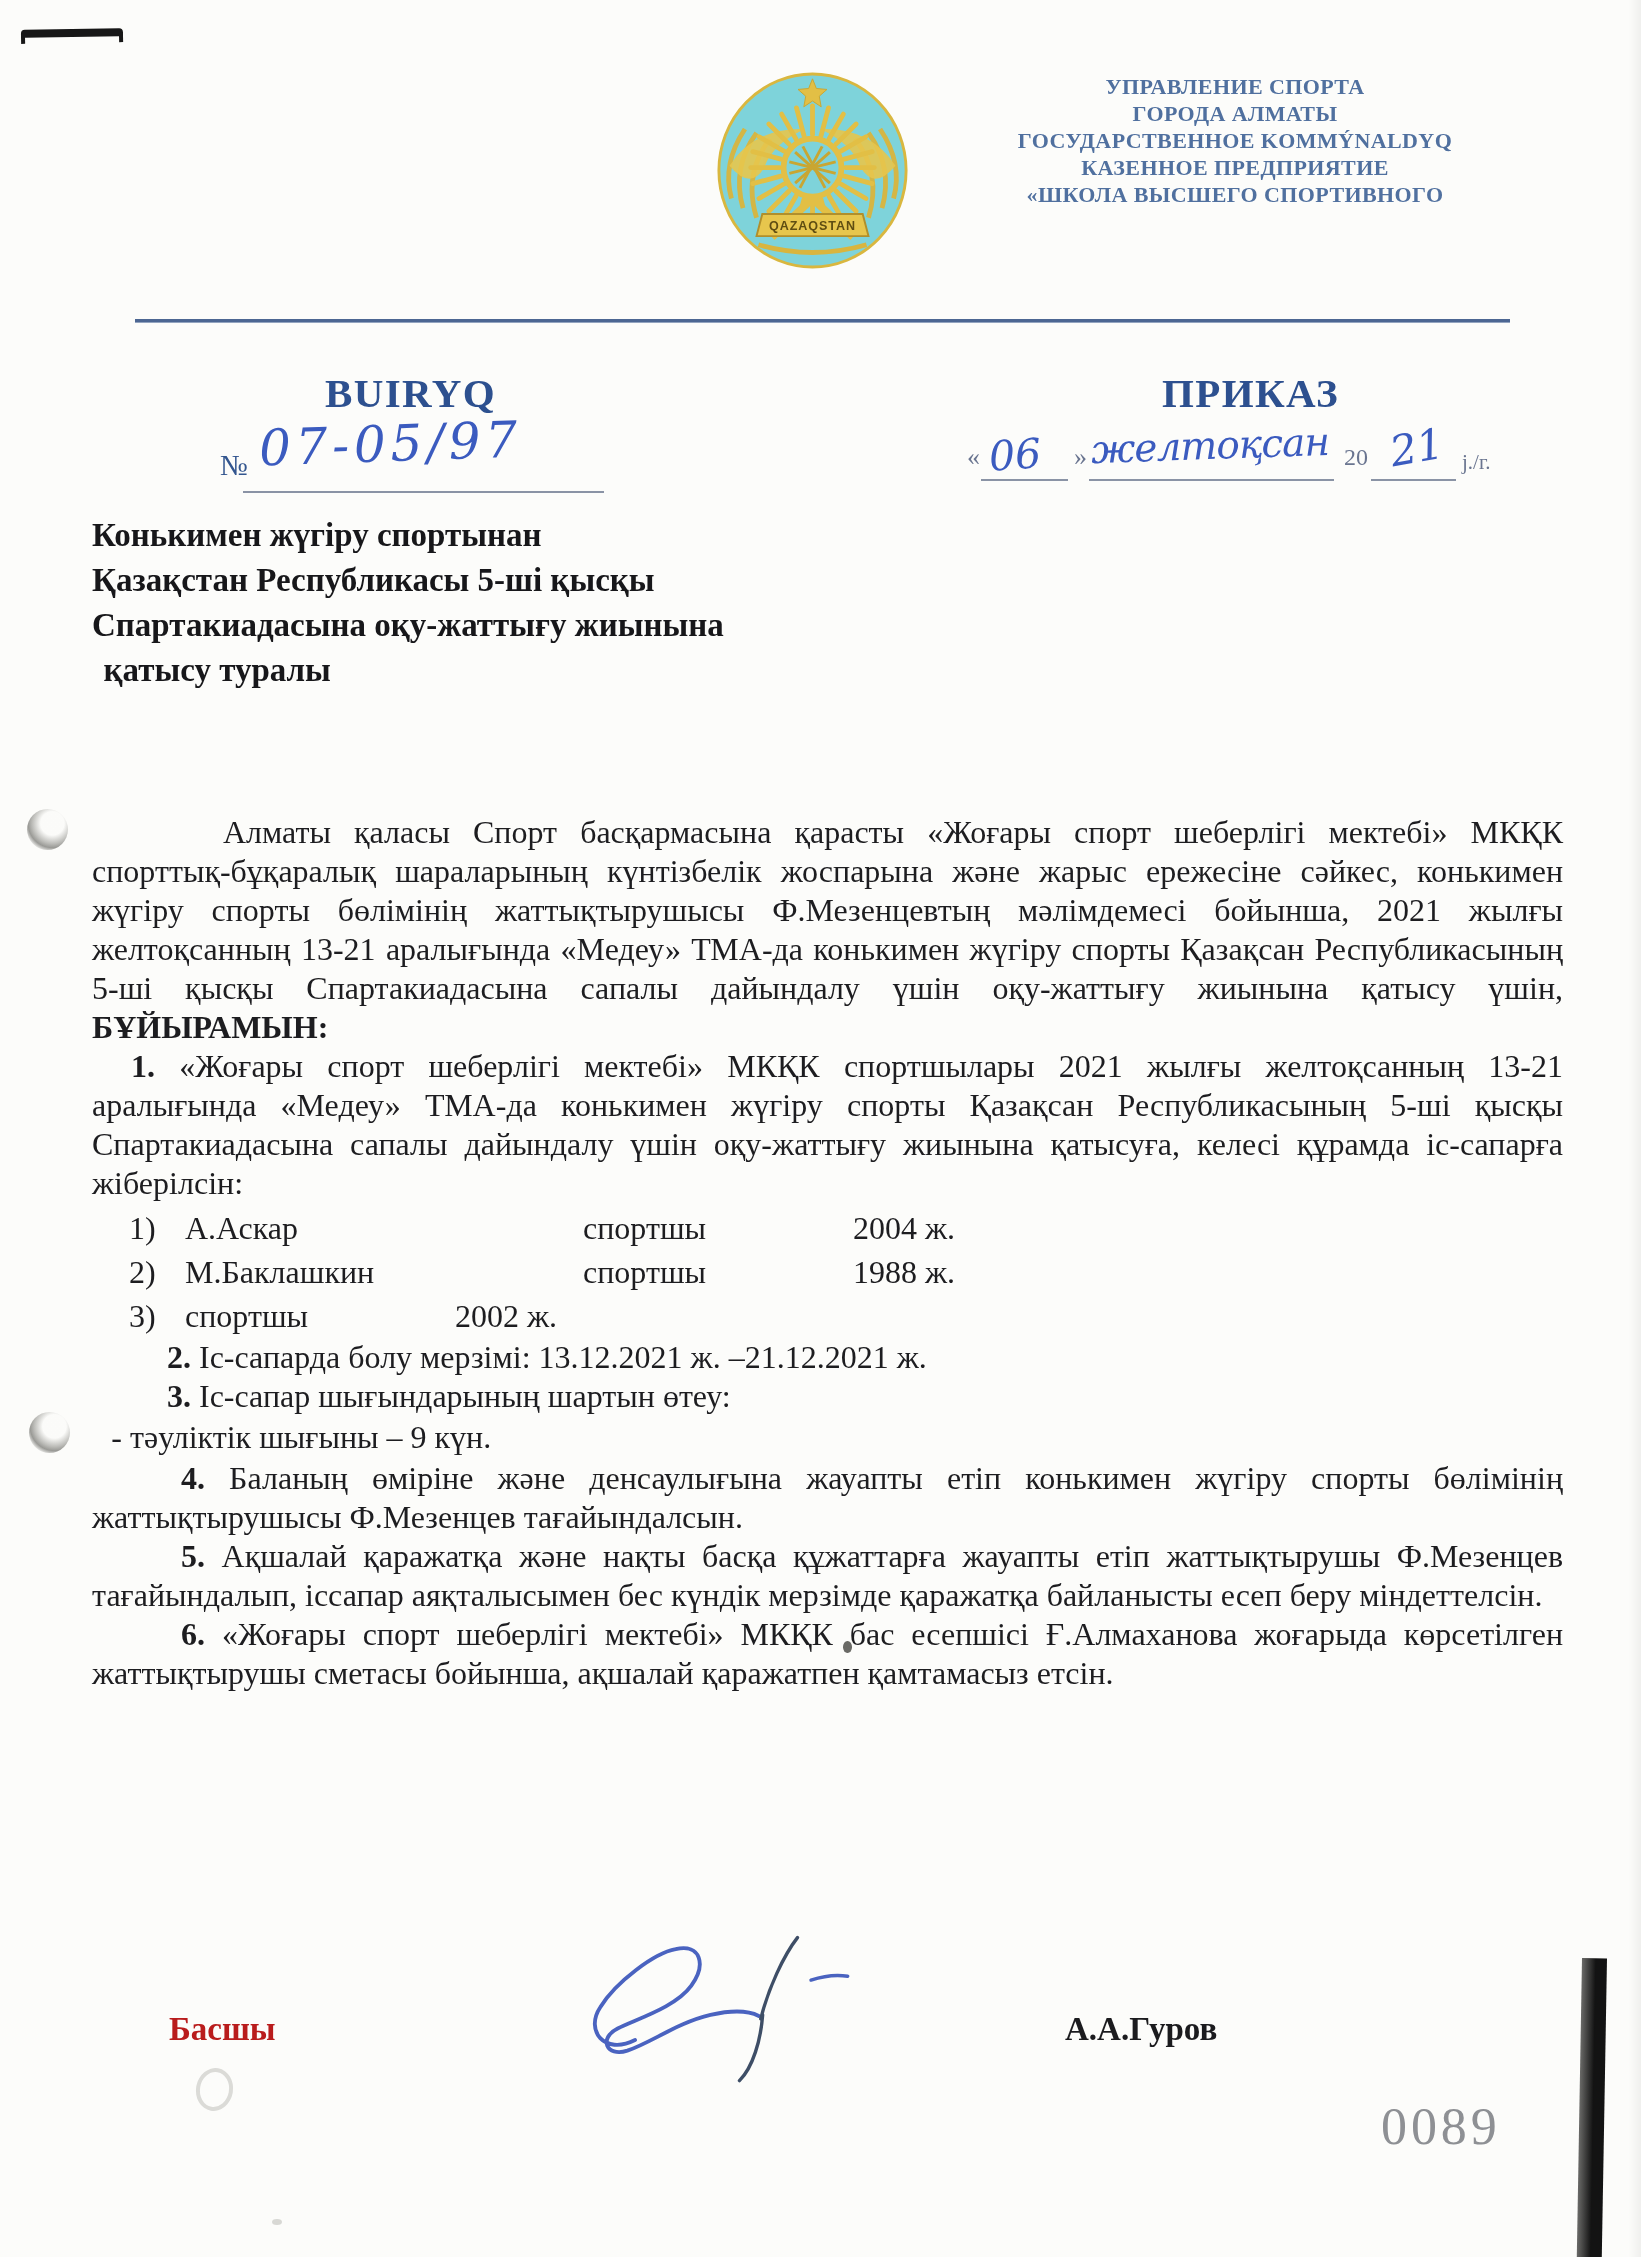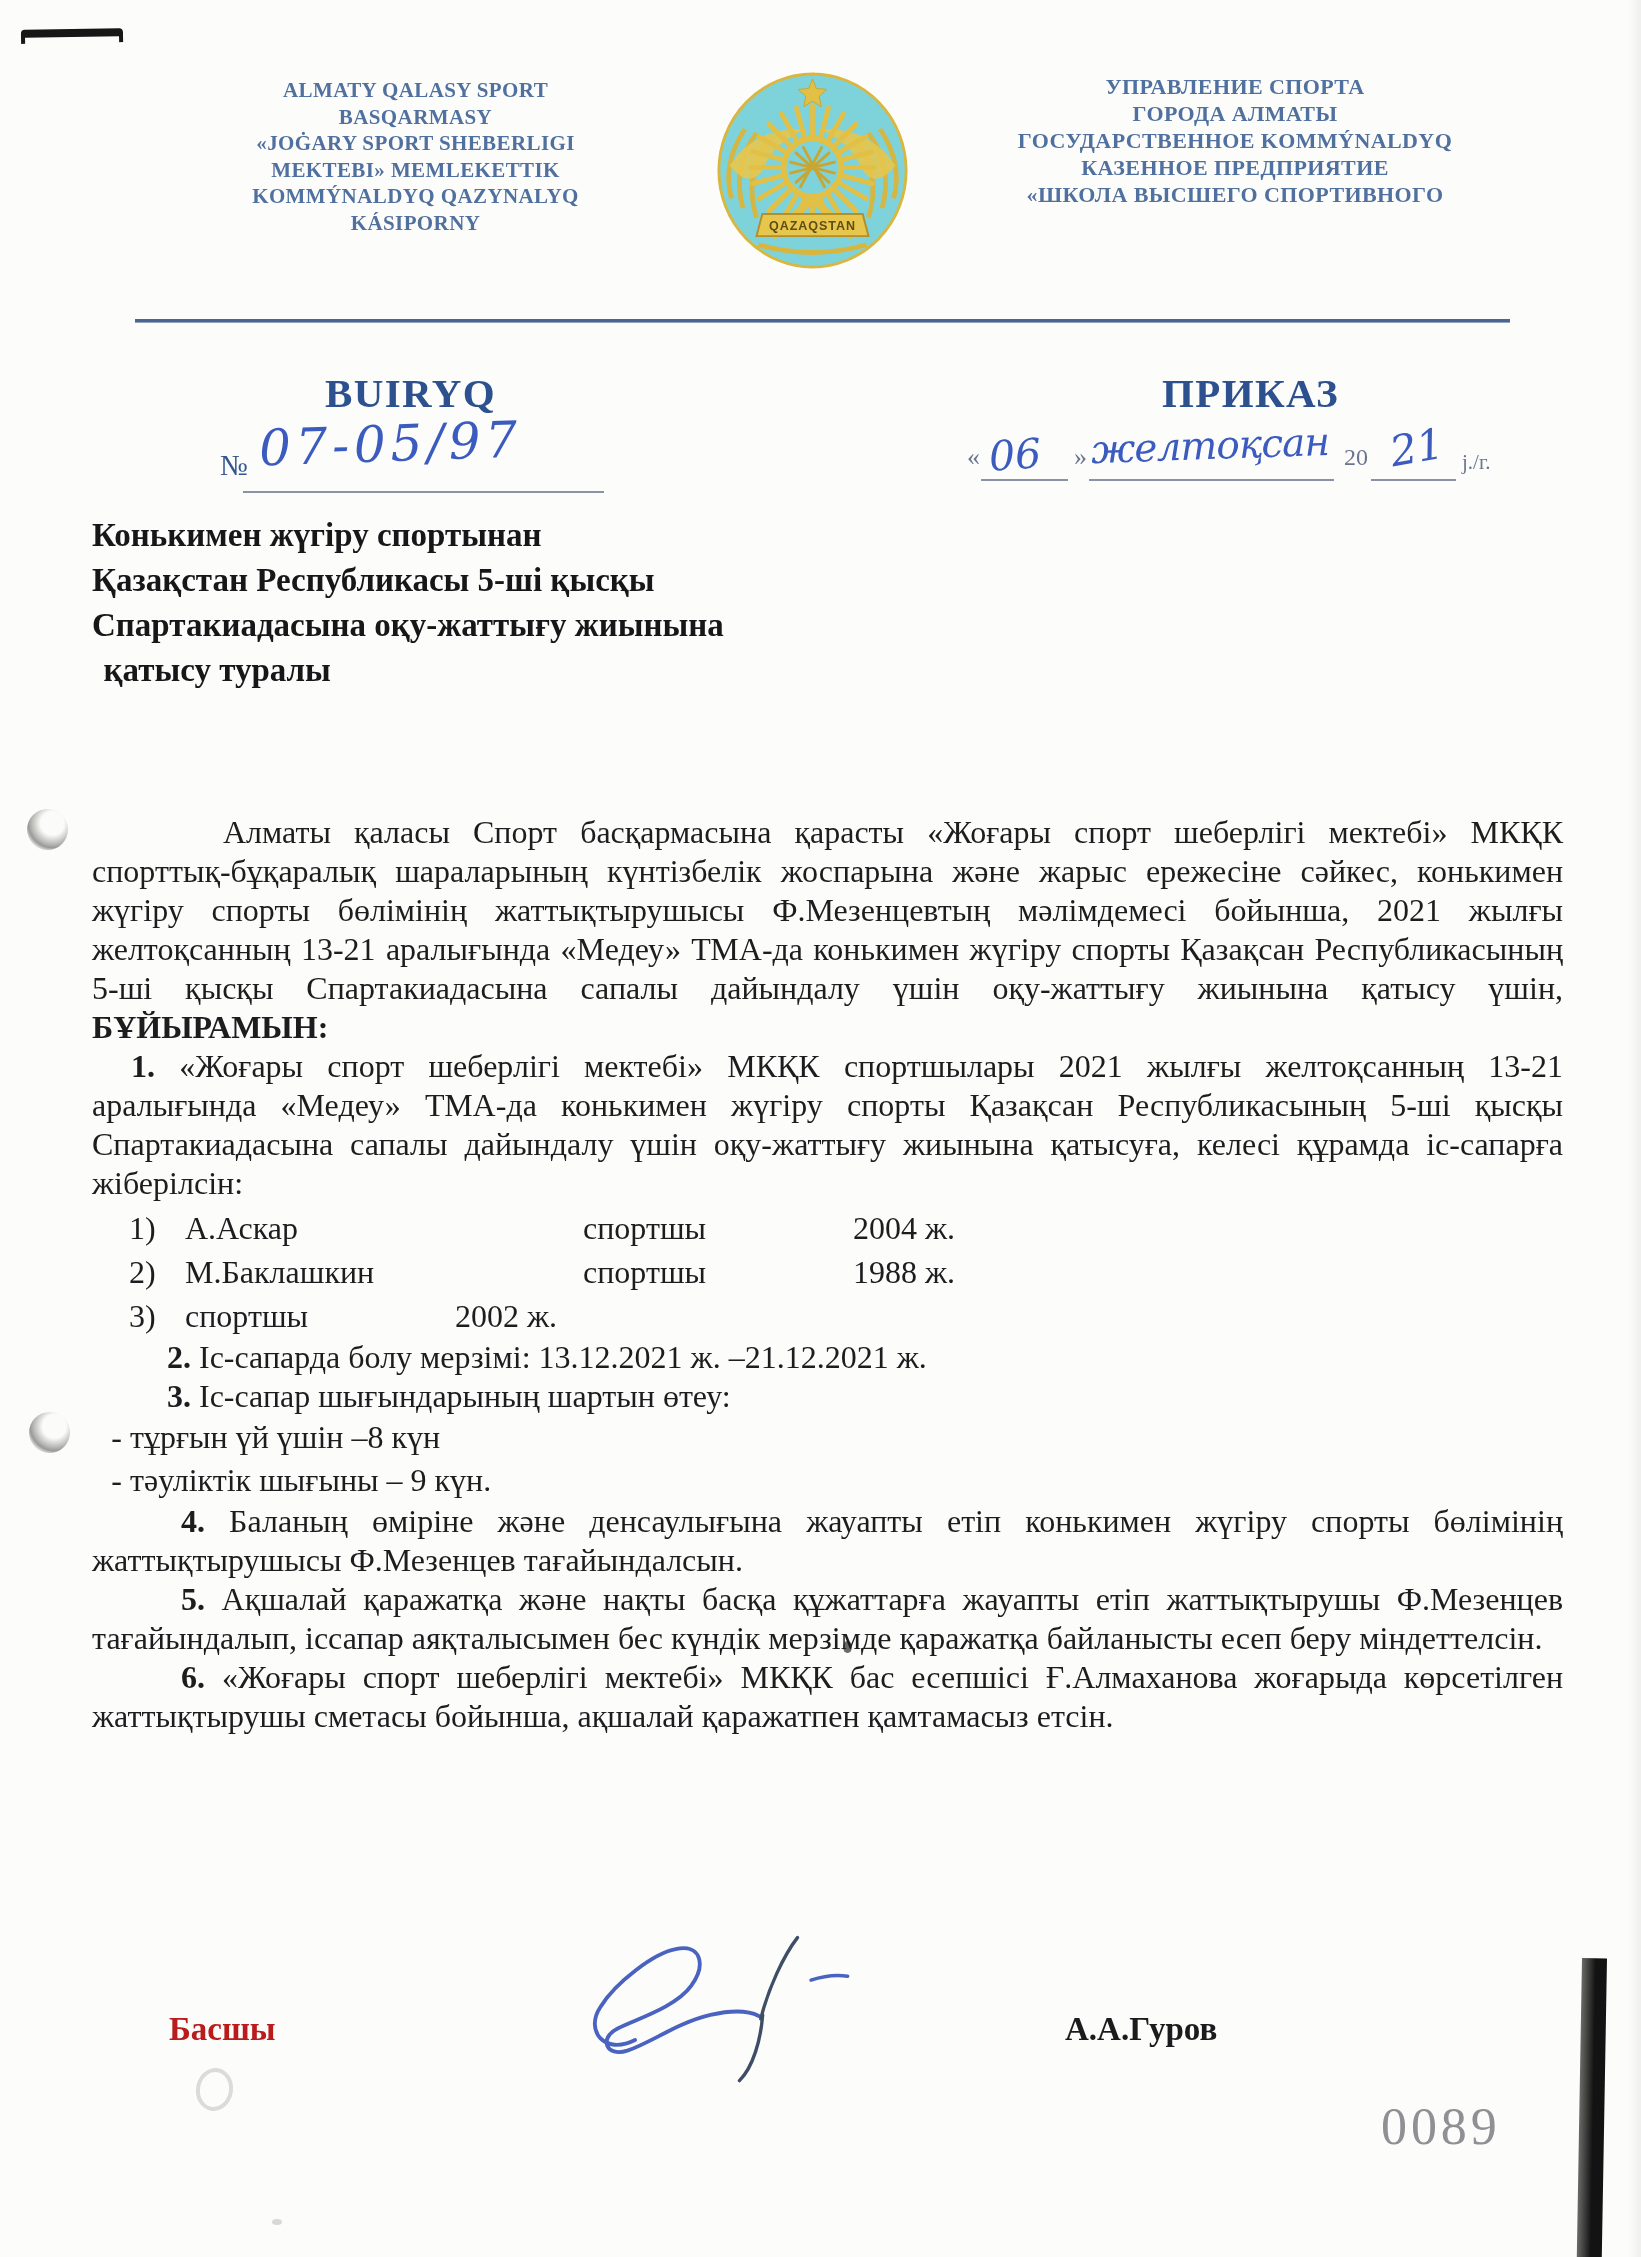--- a/index.html
+++ b/index.html
@@ -128,28 +128,20 @@
   <div class="staple">
       <div class="bar"></div>
     </div>
   <div class="punch punch-1"></div>
   <div class="punch punch-2"></div>
   <div class="speck speck-1"></div>
   <div class="speck speck-2"></div>
   <div class="ring-smudge"></div>
   <div class="edge-strip"></div>
 
-  <div class="org-block org-left">
-    <div>ALMATY QALASY SPORT</div>
-    <div>BASQARMASY</div>
-    <div>«JOĠARY SPORT SHEBERLIGI</div>
-    <div>MEKTEBI» MEMLEKETTIK</div>
-    <div>KOMMÝNALDYQ QAZYNALYQ</div>
-    <div>KÁSIPORNY</div>
-  </div>
 
   <div class="emblem">
     <svg viewBox="0 0 200 206" width="193" height="199">
       <ellipse cx="100" cy="103" rx="97" ry="100" fill="#7ed3da"></ellipse>
       <ellipse cx="100" cy="103" rx="97" ry="100" fill="none" stroke="#d9b73f" stroke-width="3"></ellipse>
 
       <g stroke="#d9b53e" stroke-width="5" fill="none" opacity=".95">
         <path d="M16,132 Q6,96 30,60"></path>
         <path d="M28,142 Q16,100 42,64"></path>
         <path d="M42,152 Q28,106 56,70"></path>
@@ -268,21 +260,20 @@
       <div class="a-row">
         <span class="a-num">3)</span>
         <span class="a-role">спортшы</span>
         <span class="a-year">2002 ж.</span>
       </div>
     </div>
 
     <p class="p-item2"><span class="p-num">2.</span><span> Іс-сапарда болу мерзімі:  13.12.2021 ж. –21.12.2021 ж.</span></p>
 
     <p class="p-item3"><span class="p-num">3.</span><span> Іс-сапар шығындарының шартын өтеу:</span></p>
-    <p class="p-sub">- тұрғын үй үшін –8 күн</p>
     <p class="p-sub">- тәуліктік шығыны – 9  күн.</p>
 
     <p class="p-item4"><span class="p-num">4.</span><span> Баланың өміріне және денсаулығына жауапты етіп конькимен жүгіру спорты  бөлімінің жаттықтырушысы Ф.Мезенцев тағайындалсын.</span></p>
 
     <p class="p-item5"><span class="p-num">5.</span><span> Ақшалай қаражатқа және нақты басқа құжаттарға жауапты етіп жаттықтырушы Ф.Мезенцев тағайындалып, іссапар аяқталысымен бес күндік мерзімде қаражатқа байланысты есеп беру міндеттелсін.</span></p>
 
     <p class="p-item6"><span class="p-num">6.</span><span> «Жоғары спорт шеберлігі мектебі» МКҚК бас есепшісі Ғ.Алмаханова жоғарыда көрсетілген жаттықтырушы сметасы бойынша, ақшалай қаражатпен қамтамасыз етсін.</span></p>
   </div>
 
   <div class="sig-role">Басшы</div>

